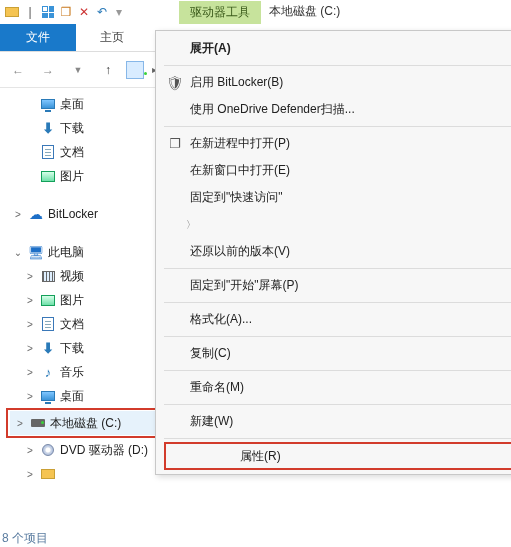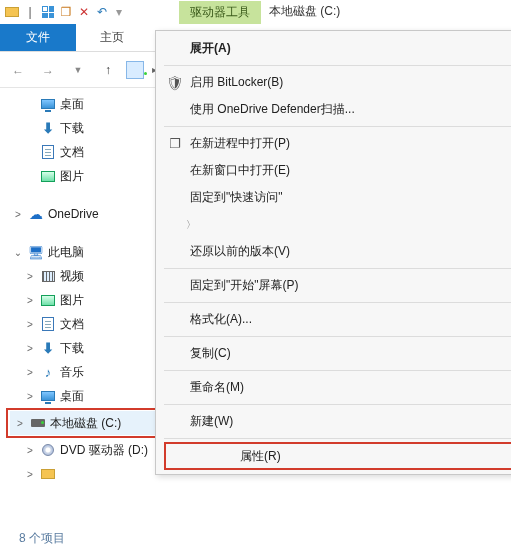--- a/index.html
+++ b/index.html
@@ -32,21 +32,21 @@
 .tree .node { display: flex; align-items: center; height: 24px; padding-left: 8px; gap: 4px; color: #222; white-space: nowrap; }
 .tree .node .exp { width: 12px; color: #6a6a6a; font-size: 10px; text-align: center; }
 .tree .node .ico { width: 16px; height: 16px; display: flex; align-items: center; justify-content: center; }
 .tree .node .lbl { }
 .tree .grp { margin-bottom: 14px; }
 .tree .lvl1 { padding-left: 12px; }
 .tree .lvl2 { padding-left: 24px; }
 .tree .selected-box { border: 2px solid #d23b2b; padding: 1px 2px; margin: 0 6px; }
 .tree .selected-box .node { background: #e6f2fb; padding-left: 4px; }
 
-.statusline { position: absolute; left: 19px; bottom: 0; color: #5a7ca0; }
+.statusline { position: absolute; left: 2px; bottom: 0; color: #5a7ca0; }
 
 
 .ctxmenu { position: absolute; left: 155px; top: 30px; width: 374px; background: #f7f7f7; border: 1px solid #c8c8c8; box-shadow: 2px 2px 6px rgba(0,0,0,.15); padding: 4px 0; }
 .ctxmenu .mi { display: flex; align-items: center; height: 27px; padding: 0 8px; color: #222; position: relative; }
 .ctxmenu .mi .mico { width: 22px; display: flex; align-items: center; justify-content: center; color: #555; }
 .ctxmenu .mi .mlab { flex: 1; padding-left: 4px; }
 .ctxmenu .mi .arrow { color: #666; font-size: 10px; }
 .ctxmenu .msep { height: 1px; background: #dcdcdc; margin: 3px 8px; }
 .ctxmenu .hl { margin: 0 8px; }
 .ctxmenu .hl .mi { border: 2px solid #d23b2b; height: 28px; padding-left: 48px; }
@@ -147,21 +147,21 @@
           <span class="i-pic"></span>
         </span>
         <span class="lbl">图片</span>
       </div>
   </div>
 
   <div class="grp">
     <div class="node lvl1">
         <span class="exp">&gt;</span>
         <span class="ico i-cloud">☁</span>
-        <span class="lbl">OneDrive</span>
+        <span class="lbl">BitLocker</span>
       </div>
   </div>
 
   <div class="grp">
     <div class="node lvl1">
         <span class="exp">⌄</span>
         <span class="ico i-pc">🖥</span>
         <span class="lbl">此电脑</span>
       </div>
     <div class="node lvl2">

